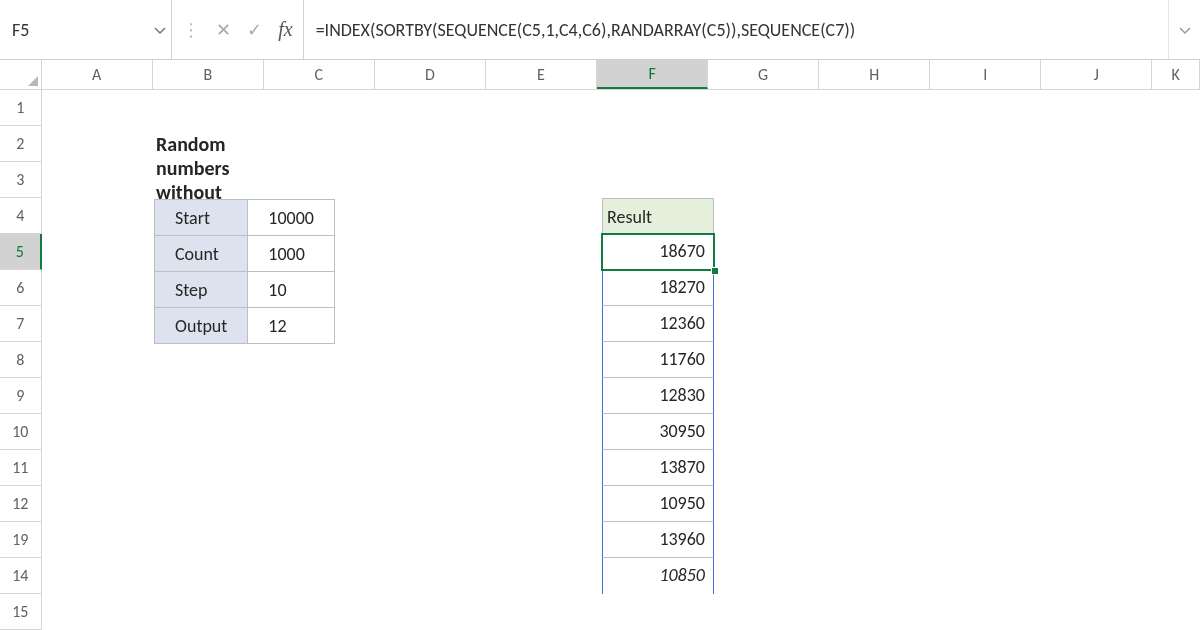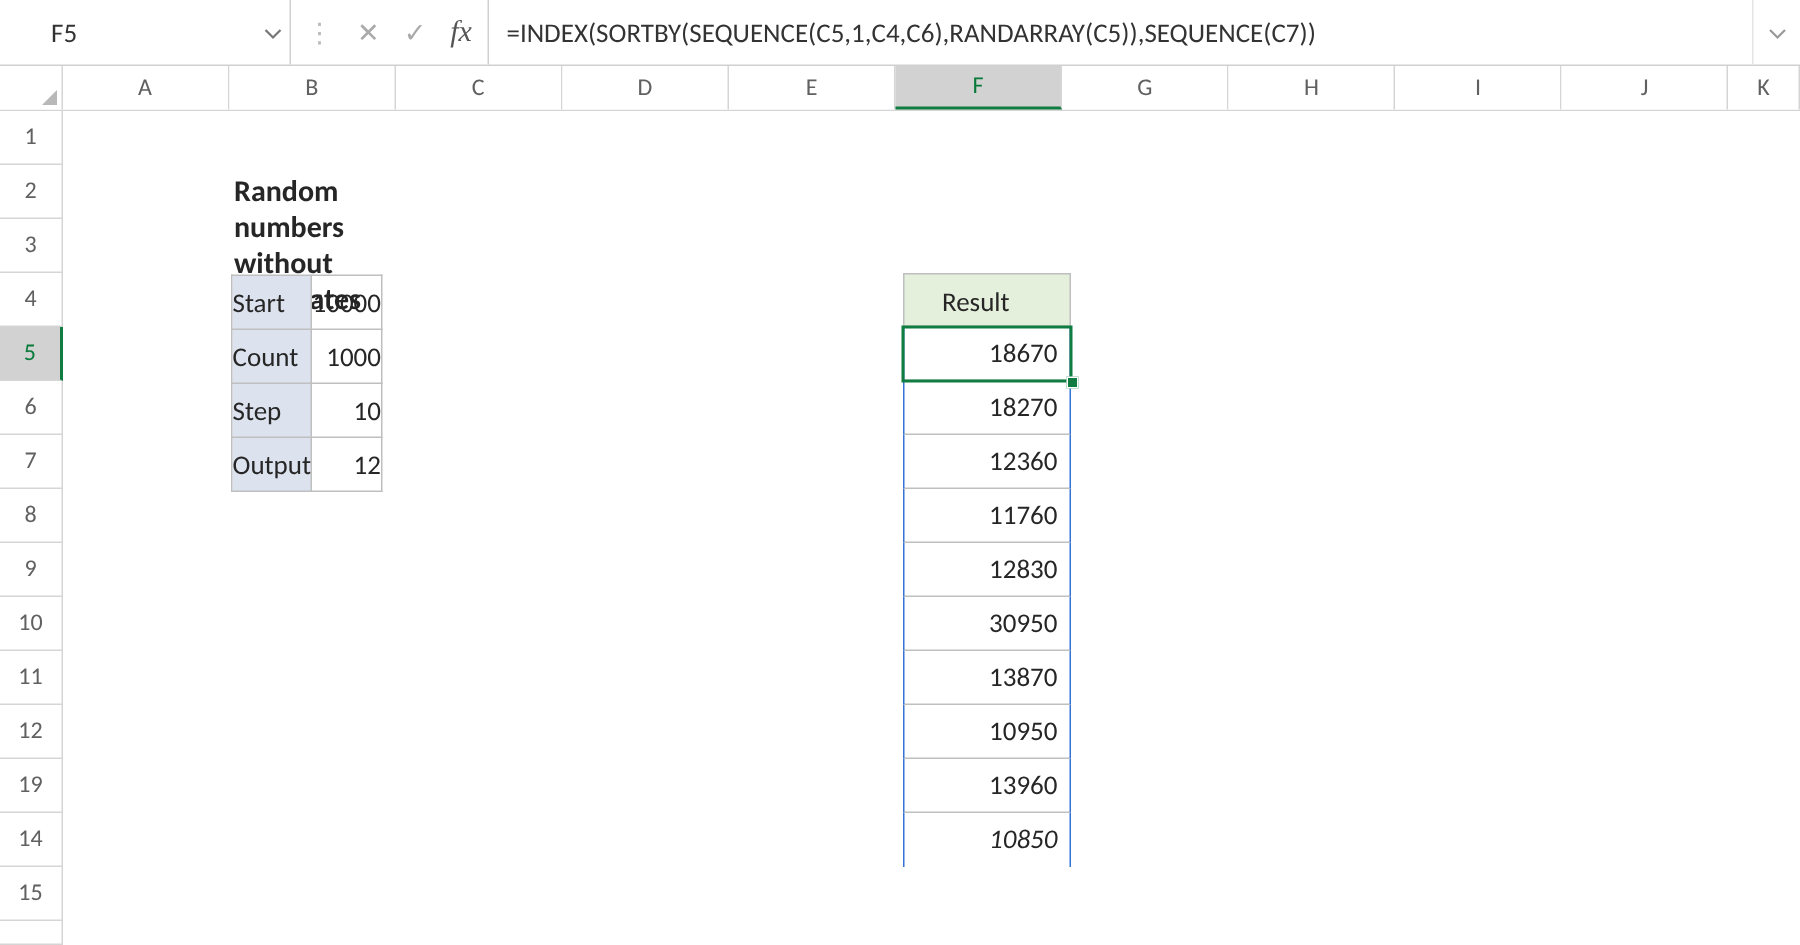--- a/index.html
+++ b/index.html
@@ -9,24 +9,23 @@
     width: 1200px;
     height: 630px;
     overflow: hidden;
     position: relative;
   }
 
   
   .formula-bar {
     display: flex;
     align-items: stretch;
-    height: 44px;
+    height: 60px;
     border-bottom: 1px solid #d0d0d0;
     background: #ffffff;
-    padding-left: 22px;
   }
   .name-box-wrap {
     display: flex;
     align-items: center;
     border-right: 1px solid #d0d0d0;
     padding: 0 4px 0 12px;
     width: 172px;
     justify-content: space-between;
   }
   .name-box {
@@ -130,36 +129,36 @@
   }
 
   .param-table {
     position:absolute;
     border-collapse: collapse;
   }
   .param-table td {
     height: 36px;
     border: 1px solid #bfbfbf;
     font-size: 18px;
-    padding: 0 0;
+    padding: 0 20px;
     vertical-align: middle;
   }
   .param-table td.lbl { background: #dce3ee; width:112px; color:#262626;}
-  .param-table td.val { width:112px; text-align:right; color:#262626;}
+  .param-table td.val { width:112px; text-align:left; color:#262626;}
 
   .result-col {
     position:absolute;
     width:112px;
   }
   .result-head {
     height:36px; line-height:36px;
     border:1px solid #bfbfbf;
     background:#e4efdc;
     font-size:18px; color:#262626;
-    padding-left:25px;
+    padding-left:4px;
   }
   .result-cell{
     height:36px; line-height:35px;
     border-left:1px solid #3573d6;
     border-right:1px solid #3573d6;
     border-bottom:1px solid #bfbfbf;
     text-align:right;
     padding-right:8px;
     font-size:18px;
     color:#262626;

